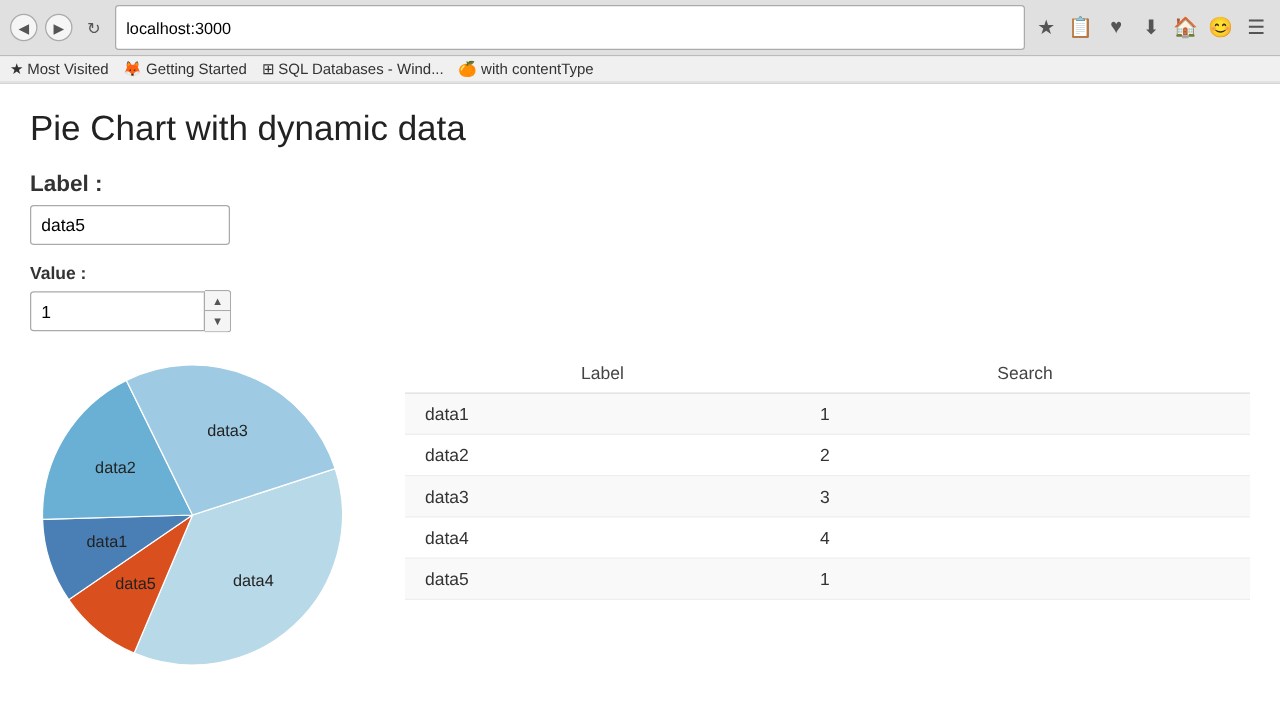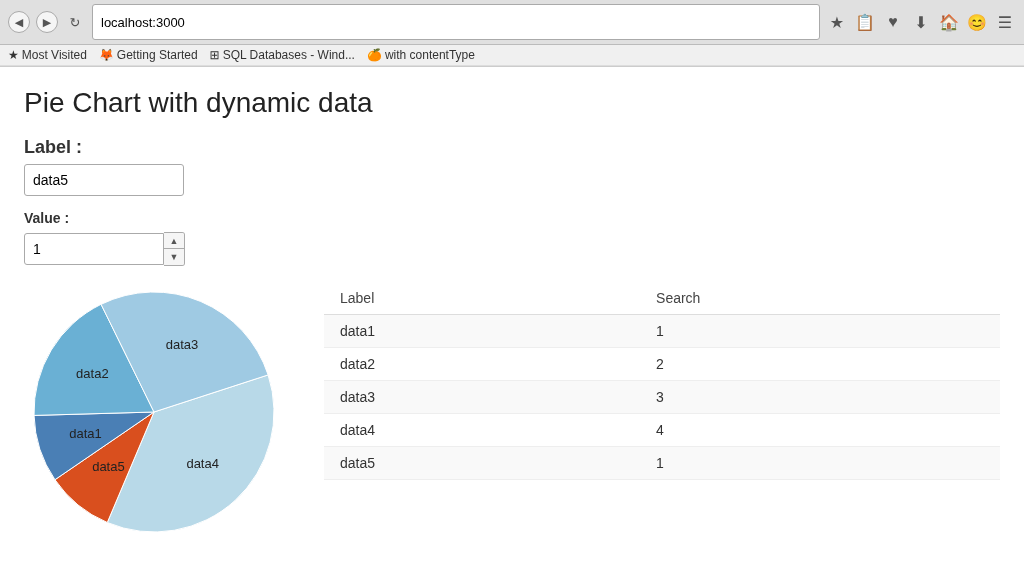--- a/index.html
+++ b/index.html
@@ -202,21 +202,21 @@
       flex-shrink: 0;
     }
 
     
     .data-table {
       flex: 1;
       border-collapse: collapse;
       min-width: 300px;
     }
     .data-table th {
-      text-align: left;
+      text-align: center;
       padding: 8px 16px;
       font-weight: normal;
       font-size: 14px;
       color: #444;
       border-bottom: 1px solid #ddd;
     }
     .data-table td {
       padding: 8px 16px;
       font-size: 14px;
       color: #333;

